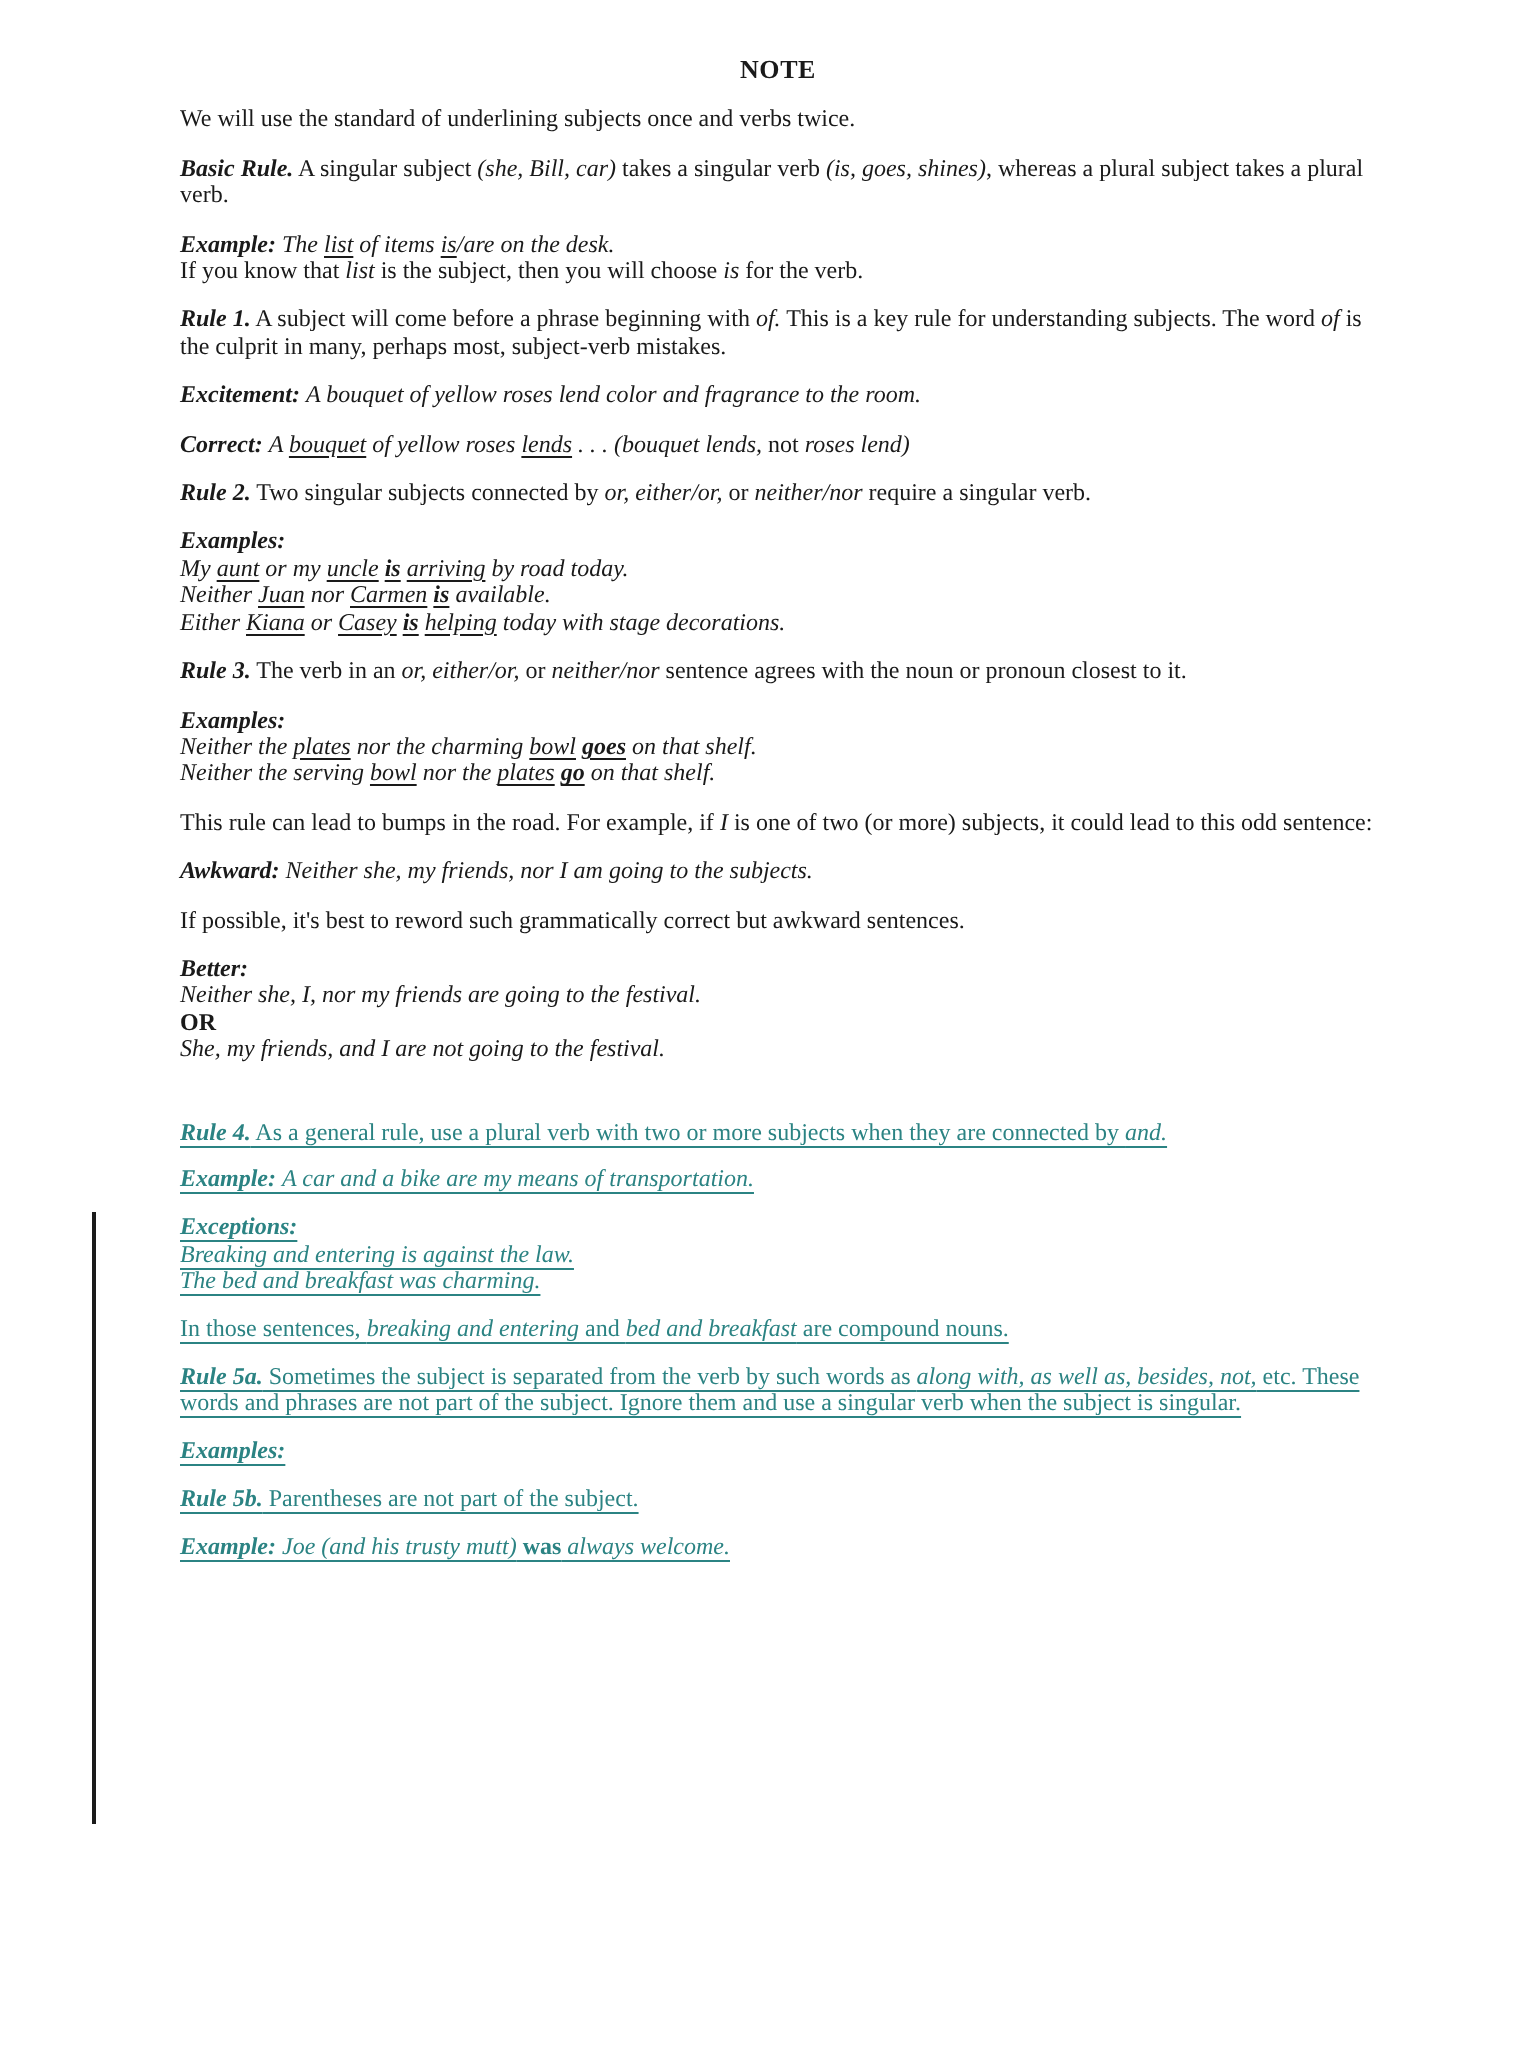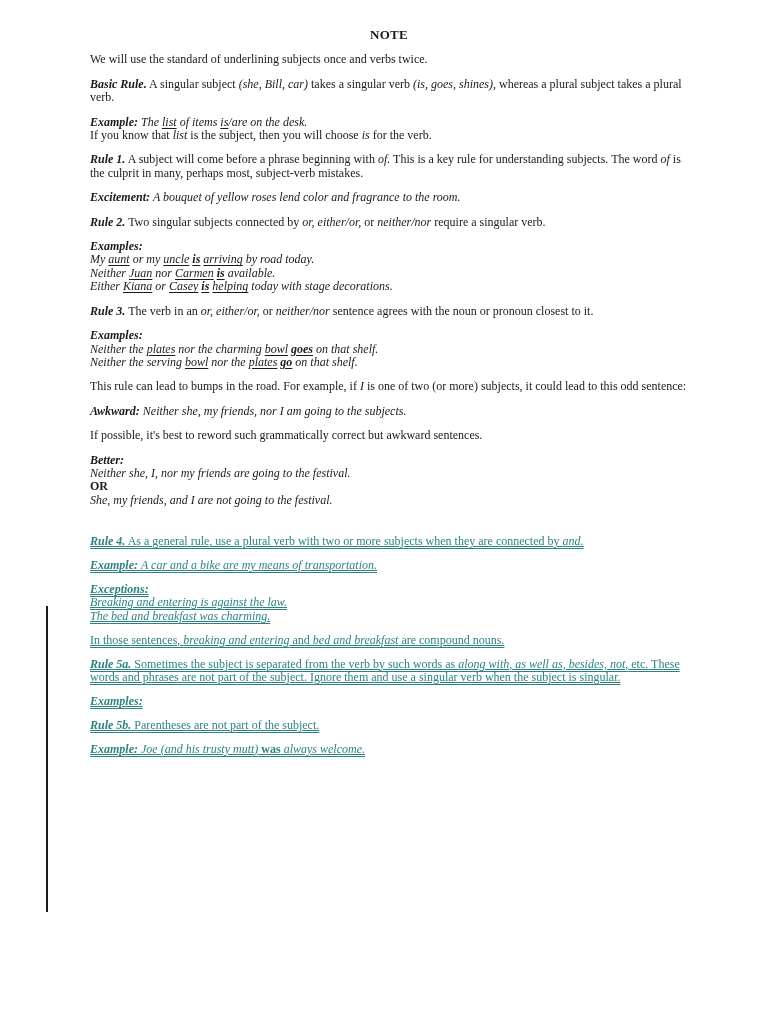--- a/index.html
+++ b/index.html
@@ -12,21 +12,21 @@
   .content{position:absolute;left:90px;top:28px;width:598px;}
   .doc-title{text-align:center;font-weight:bold;font-size:13px;margin:0 0 12px 0;letter-spacing:.3px;}
   .para{margin:0 0 11px 0;}
   .line{display:block;}
   .fb{font-weight:bold;}
   .fi{font-style:italic;}
   .fu{text-decoration:underline;text-underline-offset:2px;}
   .fw{font-weight:bold;text-decoration:underline;text-underline-offset:2px;}
   .teal{color:var(--teal,#2b8383);}
   .teal .line{text-decoration:underline;text-underline-offset:2.5px;}
-  .teal{margin-bottom:10.5px;text-decoration:underline;}
+  .teal{margin-bottom:10.5px;}
   .gap-before{margin-top:28px;}
   .margin-bar{position:absolute;left:46px;top:606px;width:2px;height:306px;background:#1b1b1b;}
 </style>
 </head>
 <body>
 
 <div class="margin-bar"></div>
 
 <div class="content">
   <div class="doc-title">NOTE</div>
@@ -39,20 +39,23 @@
       </div>
       <div class="para">
         <span class="line"><span class="fb fi">Example: </span><span class="fi">The </span><span class="fi fu">list</span><span class="fi"> of items </span><span class="fi fu">is</span><span class="fi">/are on the desk.</span></span>
         <span class="line"><span class="">If you know that </span><span class="fi">list</span><span class=""> is the subject, then you will choose </span><span class="fi">is</span><span class=""> for the verb.</span></span>
       </div>
       <div class="para">
         <span class="line"><span class="fb fi">Rule 1.</span><span class=""> A subject will come before a phrase beginning with </span><span class="fi">of.</span><span class=""> This is a key rule for understanding subjects. The word </span><span class="fi">of</span><span class=""> is the culprit in many, perhaps most, subject-verb mistakes.</span></span>
       </div>
       <div class="para">
         <span class="line"><span class="fb fi">Excitement: </span><span class="fi">A bouquet of yellow roses lend color and fragrance to the room.</span></span>
+      </div>
+      <div class="para">
+        <span class="line"><span class="fb fi">Correct: </span><span class="fi">A </span><span class="fi fu">bouquet</span><span class="fi"> of yellow roses </span><span class="fi fu">lends</span><span class="fi"> . . . (bouquet lends, </span><span class="">not </span><span class="fi">roses lend)</span></span>
       </div>
       <div class="para">
         <span class="line"><span class="fb fi">Rule 2.</span><span class=""> Two singular subjects connected by </span><span class="fi">or, either/or,</span><span class=""> or </span><span class="fi">neither/nor</span><span class=""> require a singular verb.</span></span>
       </div>
       <div class="para">
         <span class="line"><span class="fb fi">Examples:</span></span>
         <span class="line"><span class="fi">My </span><span class="fi fu">aunt</span><span class="fi"> or my </span><span class="fi fu">uncle</span><span class="fi"> </span><span class="fi fw">is</span><span class="fi"> </span><span class="fi fu">arriving</span><span class="fi"> by road today.</span></span>
         <span class="line"><span class="fi">Neither </span><span class="fi fu">Juan</span><span class="fi"> nor </span><span class="fi fu">Carmen</span><span class="fi"> </span><span class="fi fw">is</span><span class="fi"> available.</span></span>
         <span class="line"><span class="fi">Either </span><span class="fi fu">Kiana</span><span class="fi"> or </span><span class="fi fu">Casey</span><span class="fi"> </span><span class="fi fw">is</span><span class="fi"> </span><span class="fi fu">helping</span><span class="fi"> today with stage decorations.</span></span>
       </div>

